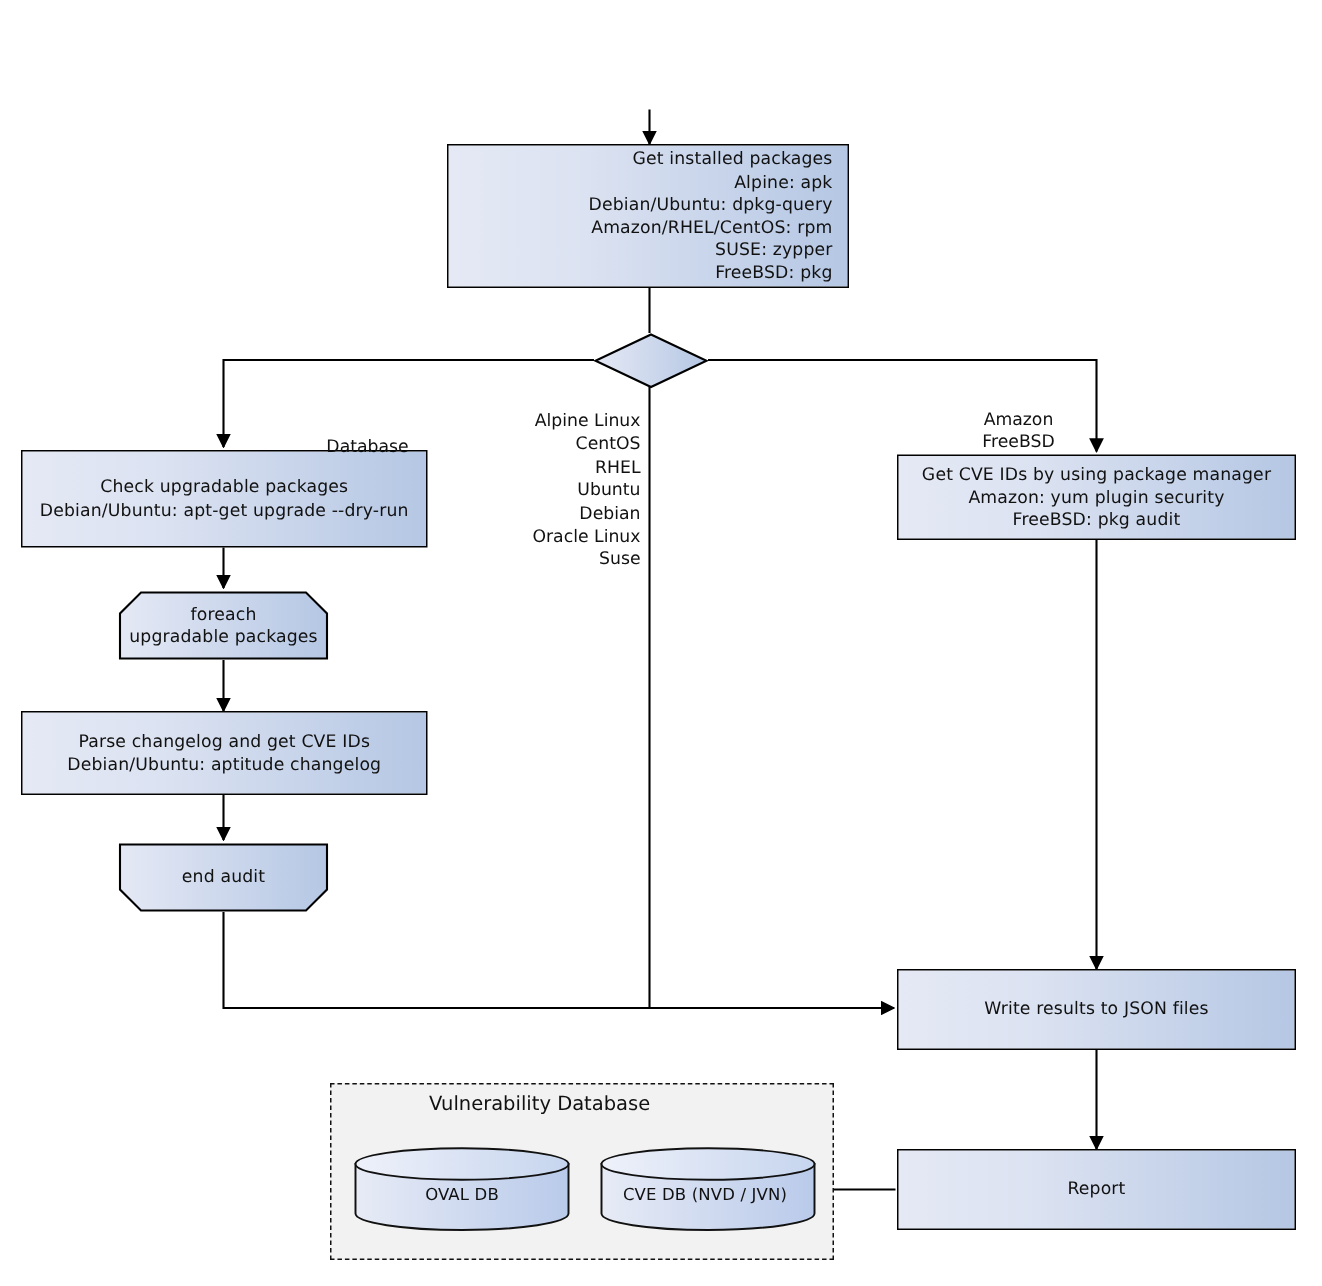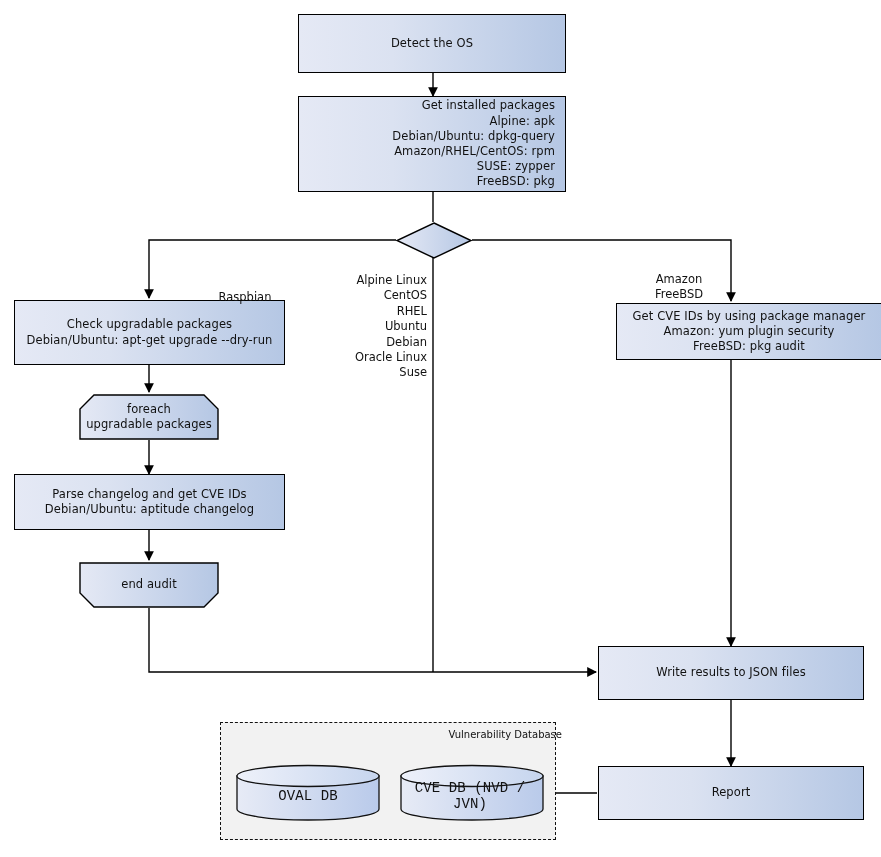--- a/index.html
+++ b/index.html
@@ -54,22 +54,21 @@
     border: none;
     background: transparent;
   }
   .diamond {
     border: none;
     background: transparent;
   }
   .cyl {
     border: none;
     background: transparent;
-    font-size: 14px;
-    font-family: Liberation Mono, monospace;
+    font-size: 11px;
   }
 
   
   .edge-label {
     position: absolute;
     font-size: 11.5px;
     line-height: 15.4px;
     color: #111111;
     white-space: pre-line;
   }
@@ -78,23 +77,22 @@
 
   
   .group-box {
     position: absolute;
     box-sizing: border-box;
     border: 1.8px dashed #111111;
     background: #f2f2f2;
   }
   .group-title {
     position: absolute;
-    font-size: 10px;
+    font-size: 13px;
     color: #111111;
-    text-align: right;
     white-space: nowrap;
   }
 
   
   .edges {
     position: absolute;
     left: 0; top: 0;
     width: 881px;
     height: 857px;
     pointer-events: none;
@@ -132,23 +130,20 @@
       <path d="M 149 608 L 149 672 L 596 672" marker-end="url(#arrow)"></path>
 
       <path d="M 731 360 L 731 646" marker-end="url(#arrow)"></path>
 
       <path d="M 731 700 L 731 766" marker-end="url(#arrow)"></path>
 
       <path d="M 556 793 L 597 793"></path>
     </g>
   </svg>
 
-  <div class="node" style="left:298px; top:14px; width:268px; height:59px;">
-    <span class="txt">Detect the OS</span>
-  </div>
 
   <div class="node align-right" style="left:298px; top:96px; width:268px; height:96px;">
     <span class="txt" style="white-space:pre-line;">Get installed packages
 Alpine: apk
 Debian/Ubuntu: dpkg-query
 Amazon/RHEL/CentOS: rpm
 SUSE: zypper
 FreeBSD: pkg</span>
   </div>
 
@@ -194,21 +189,21 @@
         <linearGradient id="gradLoopB" x1="0" y1="0" x2="1" y2="0">
           <stop offset="0%" stop-color="#e5e9f5"></stop>
           <stop offset="100%" stop-color="#b5c7e4"></stop>
         </linearGradient>
       </defs>
       <polygon points="1,1 139,1 139,31 125,45 15,45 1,31" fill="url(#gradLoopB)" stroke="#000000" stroke-width="1.4"></polygon>
     </svg>
     <span class="txt">end audit</span>
   </div>
 
-  <div class="node" style="left:598px; top:303px; width:266px; height:57px;margin-left:18px;">
+  <div class="node" style="left:598px; top:303px; width:266px; height:57px;">
     <span class="txt" style="white-space:pre-line;">Get CVE IDs by using package manager
 Amazon: yum plugin security
 FreeBSD: pkg audit</span>
   </div>
 
   <div class="node" style="left:598px; top:646px; width:266px; height:54px;">
     <span class="txt">Write results to JSON files</span>
   </div>
 
   <div class="node" style="left:598px; top:766px; width:266px; height:54px;">
@@ -247,21 +242,21 @@
           <stop offset="0%" stop-color="#eef1fa"></stop>
           <stop offset="100%" stop-color="#c6d5ee"></stop>
         </linearGradient>
       </defs>
       <path d="M 1 11 L 1 44 A 71 11 0 0 0 143 44 L 143 11 Z" fill="url(#gradCylB)" stroke="#111111" stroke-width="1.3"></path>
       <ellipse cx="72" cy="11" rx="71" ry="10.5" fill="url(#gradCylTopB)" stroke="#111111" stroke-width="1.3"></ellipse>
     </svg>
     <span class="txt" style="margin-top:8px;">CVE DB (NVD / JVN)</span>
   </div>
 
-  <div class="edge-label center-aligned" style="left:155px; top:262px; width:180px;">Raspbian</div>
+  <div class="edge-label center-aligned" style="left:155px; top:262px; width:180px;">Database</div>
 
   <div class="edge-label right-aligned" style="left:310px; top:261px; width:117px;">Alpine Linux
 CentOS
 RHEL
 Ubuntu
 Debian
 Oracle Linux
 Suse</div>
 
   <div class="edge-label center-aligned" style="left:627px; top:244px; width:104px;">Amazon

